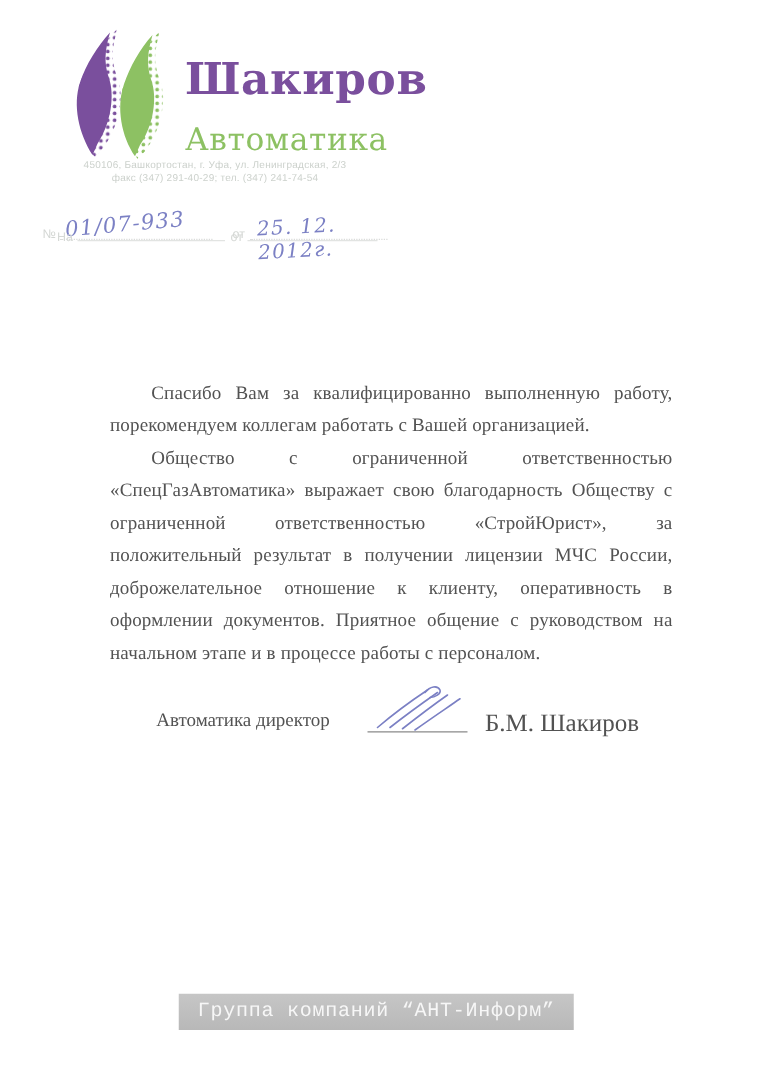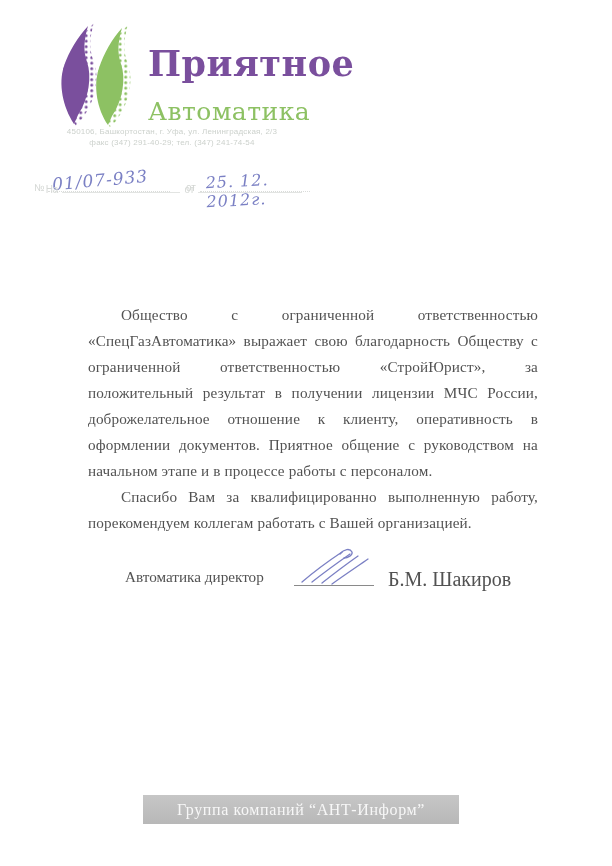--- a/index.html
+++ b/index.html
@@ -56,21 +56,21 @@
   .sig-position { position:absolute; left:125px; top:12px; font-size:15.2px; color:#525252; }
   .sig-strokes { position:absolute; left:296px; top:-12px; width:84px; height:42px; }
   .sig-line { position:absolute; left:294px; top:29px; width:80px; border-bottom:1px solid #8a8a8a; }
   .sig-name { position:absolute; left:388px; top:12px; font-size:20px; color:#525252; }
 
   
   .footer-band {
     position:absolute; left:143px; top:795px; width:316px; height:29px;
     background:linear-gradient(#c6c6c6, #b8b8b8);
     text-align:center; line-height:29px;
-    font-family:Liberation Serif, serif; font-size:16px;
+    font-family:Liberation Mono, monospace; font-size:16px;
     color:#f7f7f7; letter-spacing:0.6px;
   }
 </style>
 </head>
 <body>
 
 <div class="page">
 
   <div class="logo">
     <svg class="logo-flames" viewBox="0 0 82 106">
@@ -85,21 +85,21 @@
 
       <path fill="url(#pd)" d="M20,104 C8,86 2,62 8,44 C14,28 26,13 38,1 C33,17 33,28 38,40 C44,56 39,80 26,97 Z"></path>
       <path fill="#7a4f9d" d="M18,102 C7,85 2,62 8,44 C13,29 22,15 32,4 C28,18 27,28 31,40 C36,54 33,76 22,93 Z"></path>
 
       <g transform="translate(34,3)">
         <path fill="url(#gd)" d="M20,102 C8,85 3,61 9,43 C15,27 26,12 38,0 C33,16 33,27 38,39 C44,55 39,79 26,96 Z"></path>
         <path fill="#8dc163" d="M18,100 C7,84 3,61 9,43 C14,28 22,14 32,3 C28,17 27,27 31,39 C36,53 33,75 22,91 Z"></path>
       </g>
     </svg>
     <div class="logo-text">
-      <div class="logo-line1">Приятное</div>
+      <div class="logo-line1">Шакиров</div>
       <div class="logo-line2">Автоматика</div>
     </div>
   </div>
 
   <div class="contact">
     <div>450106, Башкортостан, г. Уфа, ул. Ленинградская, 2/3</div>
     <div>факс (347) 291-40-29; тел. (347) 241-74-54</div>
   </div>
 
   <div class="ref-line1">
@@ -109,22 +109,22 @@
     <span class="ref-label lbl-ot">от</span>
     <span class="dotline dot-b"></span>
     <span class="hand hand-date">25. 12. 2012г.</span>
   </div>
 
   <div class="ref-line2">
     <span>На</span><span class="fill fill-a"></span><span>от</span><span class="fill fill-b"></span>
   </div>
 
   <div class="body-text">
+    <p>Спасибо Вам за квалифицированно выполненную работу, порекомендуем коллегам работать с Вашей организацией.</p>
     <p>Общество с ограниченной ответственностью «СпецГазАвтоматика» выражает свою благодарность Обществу с ограниченной ответственностью «СтройЮрист», за положительный результат в получении лицензии МЧС России, доброжелательное отношение к клиенту, оперативность в  оформлении документов. Приятное общение с руководством на начальном этапе и в процессе работы с персоналом.</p>
-    <p>Спасибо Вам за квалифицированно выполненную работу, порекомендуем коллегам работать с Вашей организацией.</p>
   </div>
 
   <div class="sig-row">
     <span class="sig-position">Автоматика директор</span>
     <svg class="sig-strokes" viewBox="0 0 84 42">
       <g stroke="#7b80c4" stroke-width="1.3" fill="none" stroke-linecap="round">
         <path d="M6,38 C20,26 34,16 46,8"></path>
         <path d="M16,38 C30,27 44,17 54,10"></path>
         <path d="M26,39 C40,28 52,19 62,12"></path>
         <path d="M36,40 C50,30 62,22 72,15"></path>

